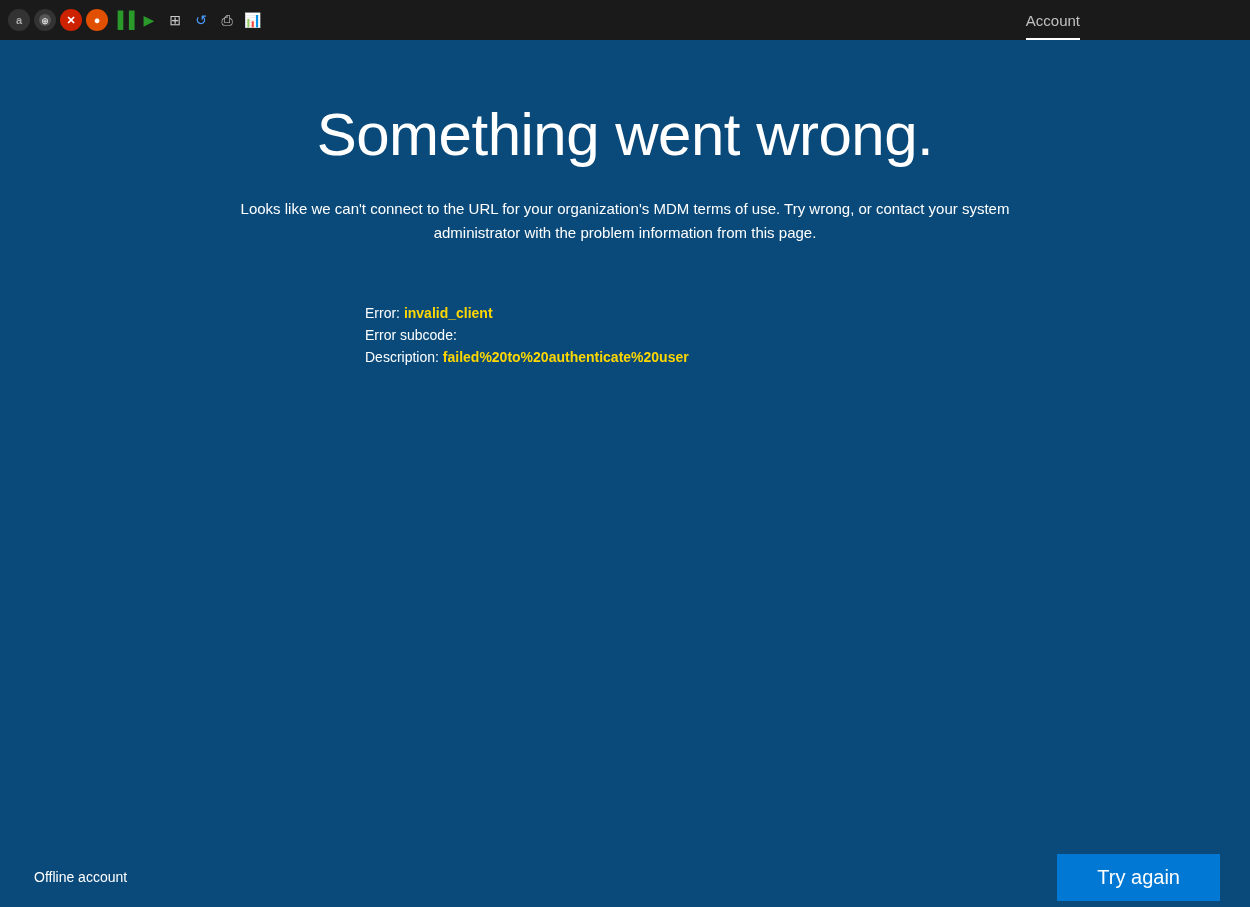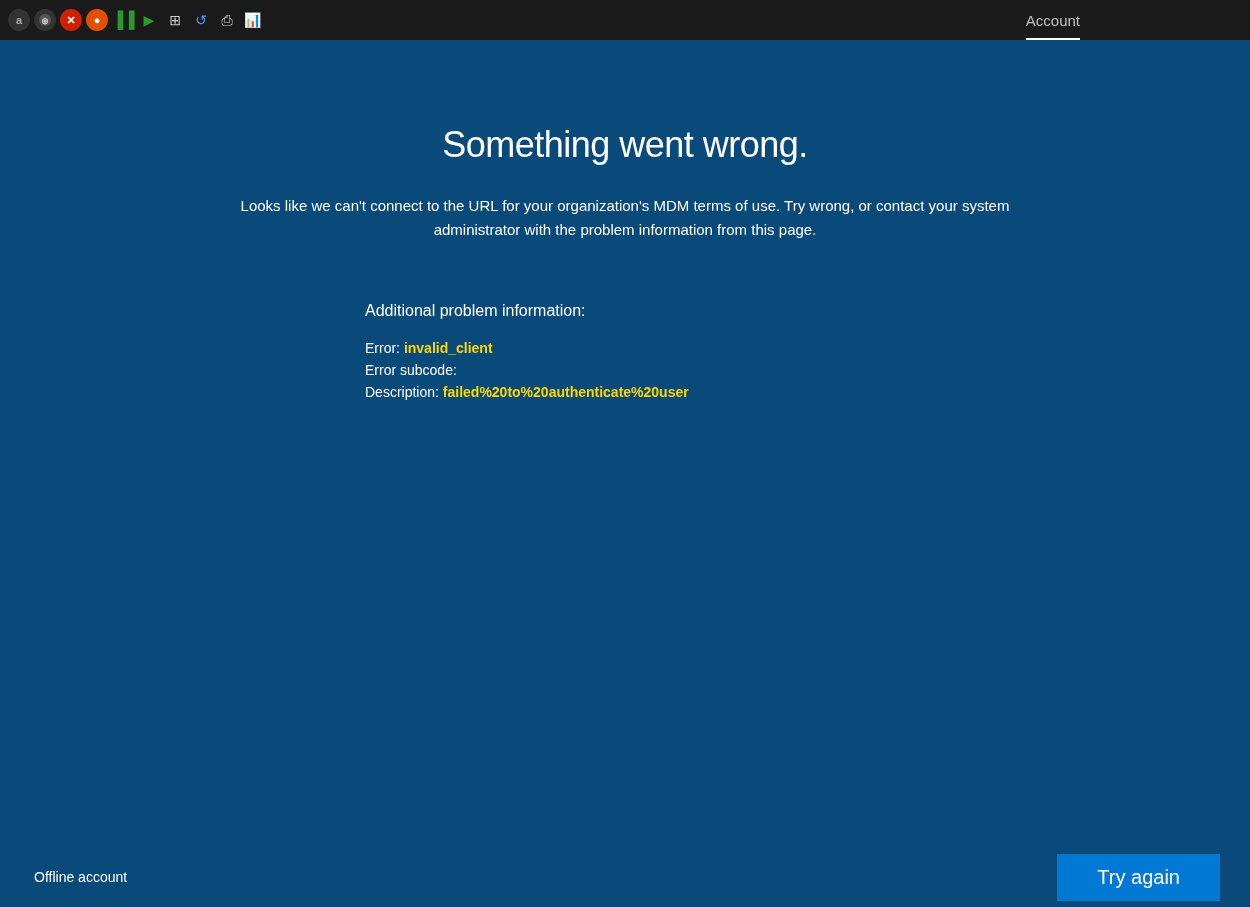--- a/index.html
+++ b/index.html
@@ -97,26 +97,25 @@
       background-color: #0a4a7a;
       display: flex;
       flex-direction: column;
       align-items: center;
       padding: 60px 20px 0;
       position: relative;
     }
 
     #error-title {
       color: #ffffff;
-      font-size: 36px;
+      font-size: 60px;
       font-weight: 300;
       text-align: left;
       margin-bottom: 28px;
       letter-spacing: -0.5px;
-      margin-top: 24px;
     }
 
     #error-description {
       color: #ffffff;
       font-size: 15px;
       text-align: center;
       max-width: 780px;
       line-height: 1.6;
       margin-bottom: 60px;
       font-weight: 300;
@@ -211,21 +210,20 @@
   </div>
 </div>
 
 <div id="main-content">
 
   <h1 id="error-title">Something went wrong.</h1>
 
   <p id="error-description">Looks like we can't connect to the URL for your organization's MDM terms of use. Try wrong, or contact your system administrator with the problem information from this page.</p>
 
   <div id="problem-info">
-    <p id="problem-info-title">Additional problem information:</p>
 
     <p class="error-line">
       <span>Error:</span>
       <span class="error-value-yellow">invalid_client</span>
     </p>
 
     <p class="error-line">
       <span>Error subcode:</span>
     </p>
 

